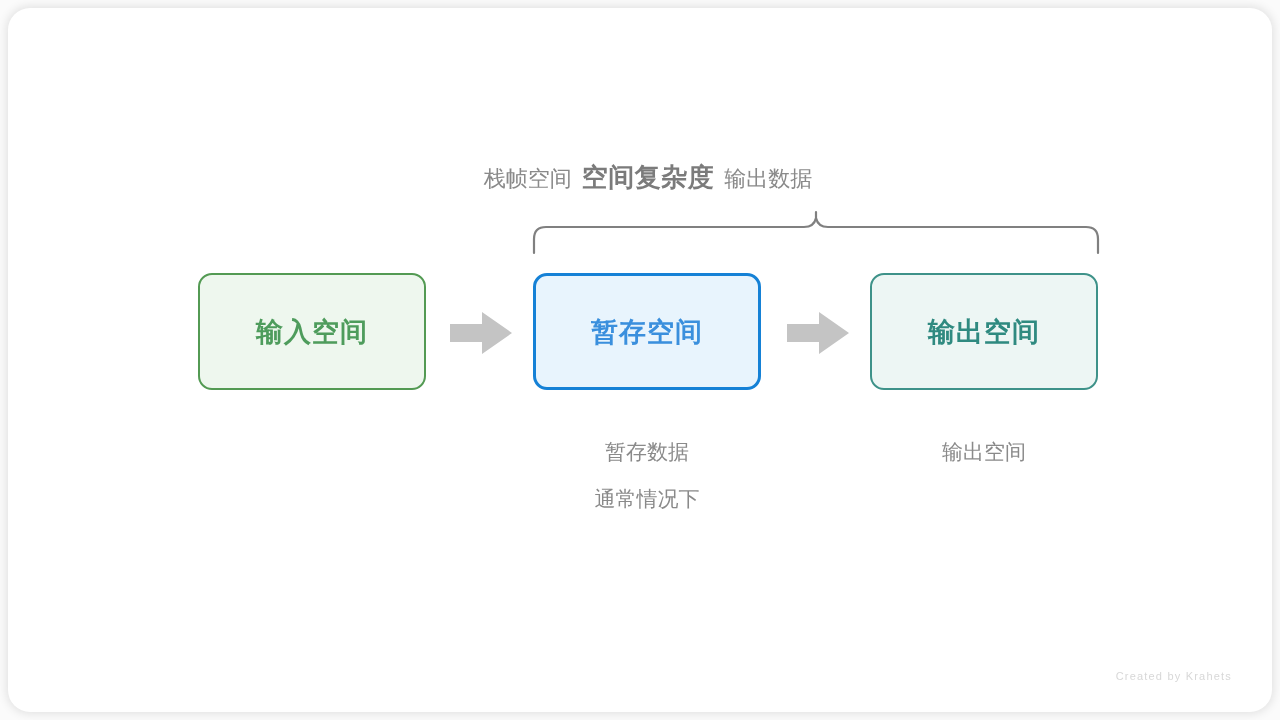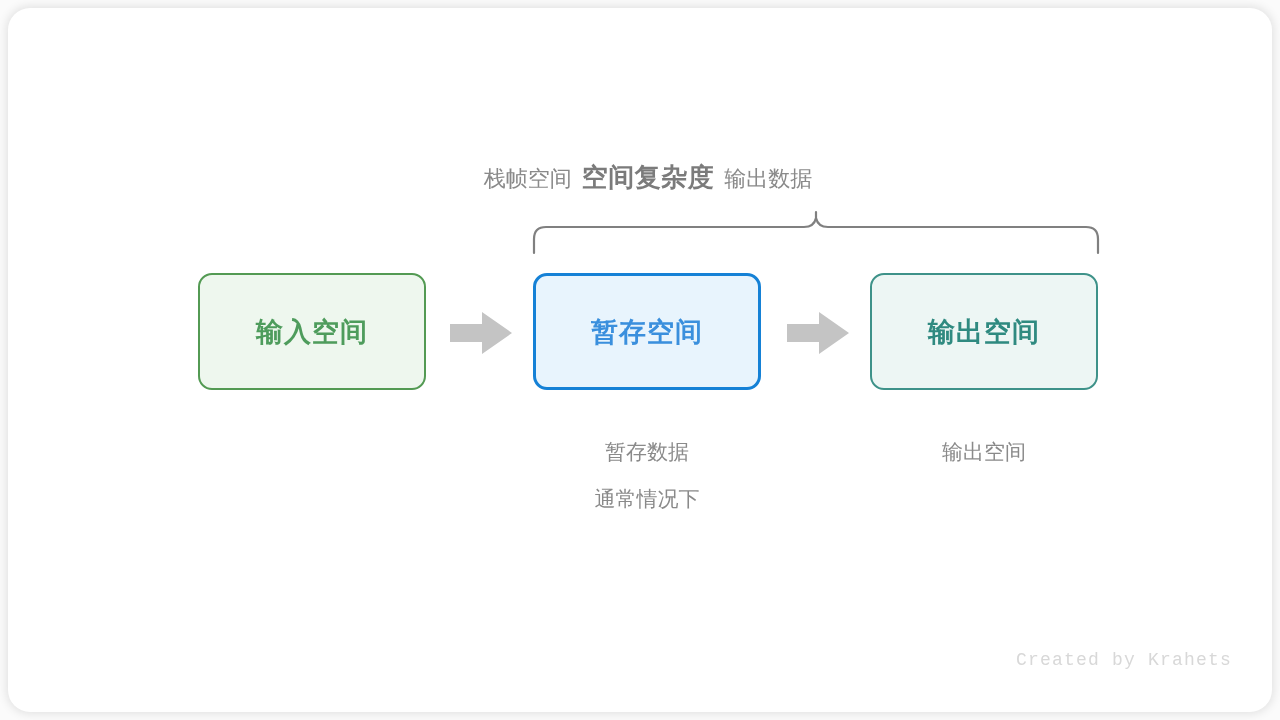--- a/index.html
+++ b/index.html
@@ -117,24 +117,24 @@
   }
   .sublabels .line { line-height: 47px; white-space: nowrap; }
   #sub-input  { left: 190px; }
   #sub-temp   { left: 525px; }
   #sub-output { left: 862px; }
 
   
   #watermark {
     position: absolute;
     right: 40px;
-    bottom: 42px;
+    bottom: 30px;
     color: #d8d8d8;
-    font-family: Liberation Mono, monospace;
-    font-size: 18px;
+    font-family: Liberation Sans, sans-serif;
+    font-size: 11px;
     letter-spacing: 1.2px;
   }
 </style>
 </head>
 <body>
 
 <div id="canvas">
   <div id="card">
 
     <div id="caption">

